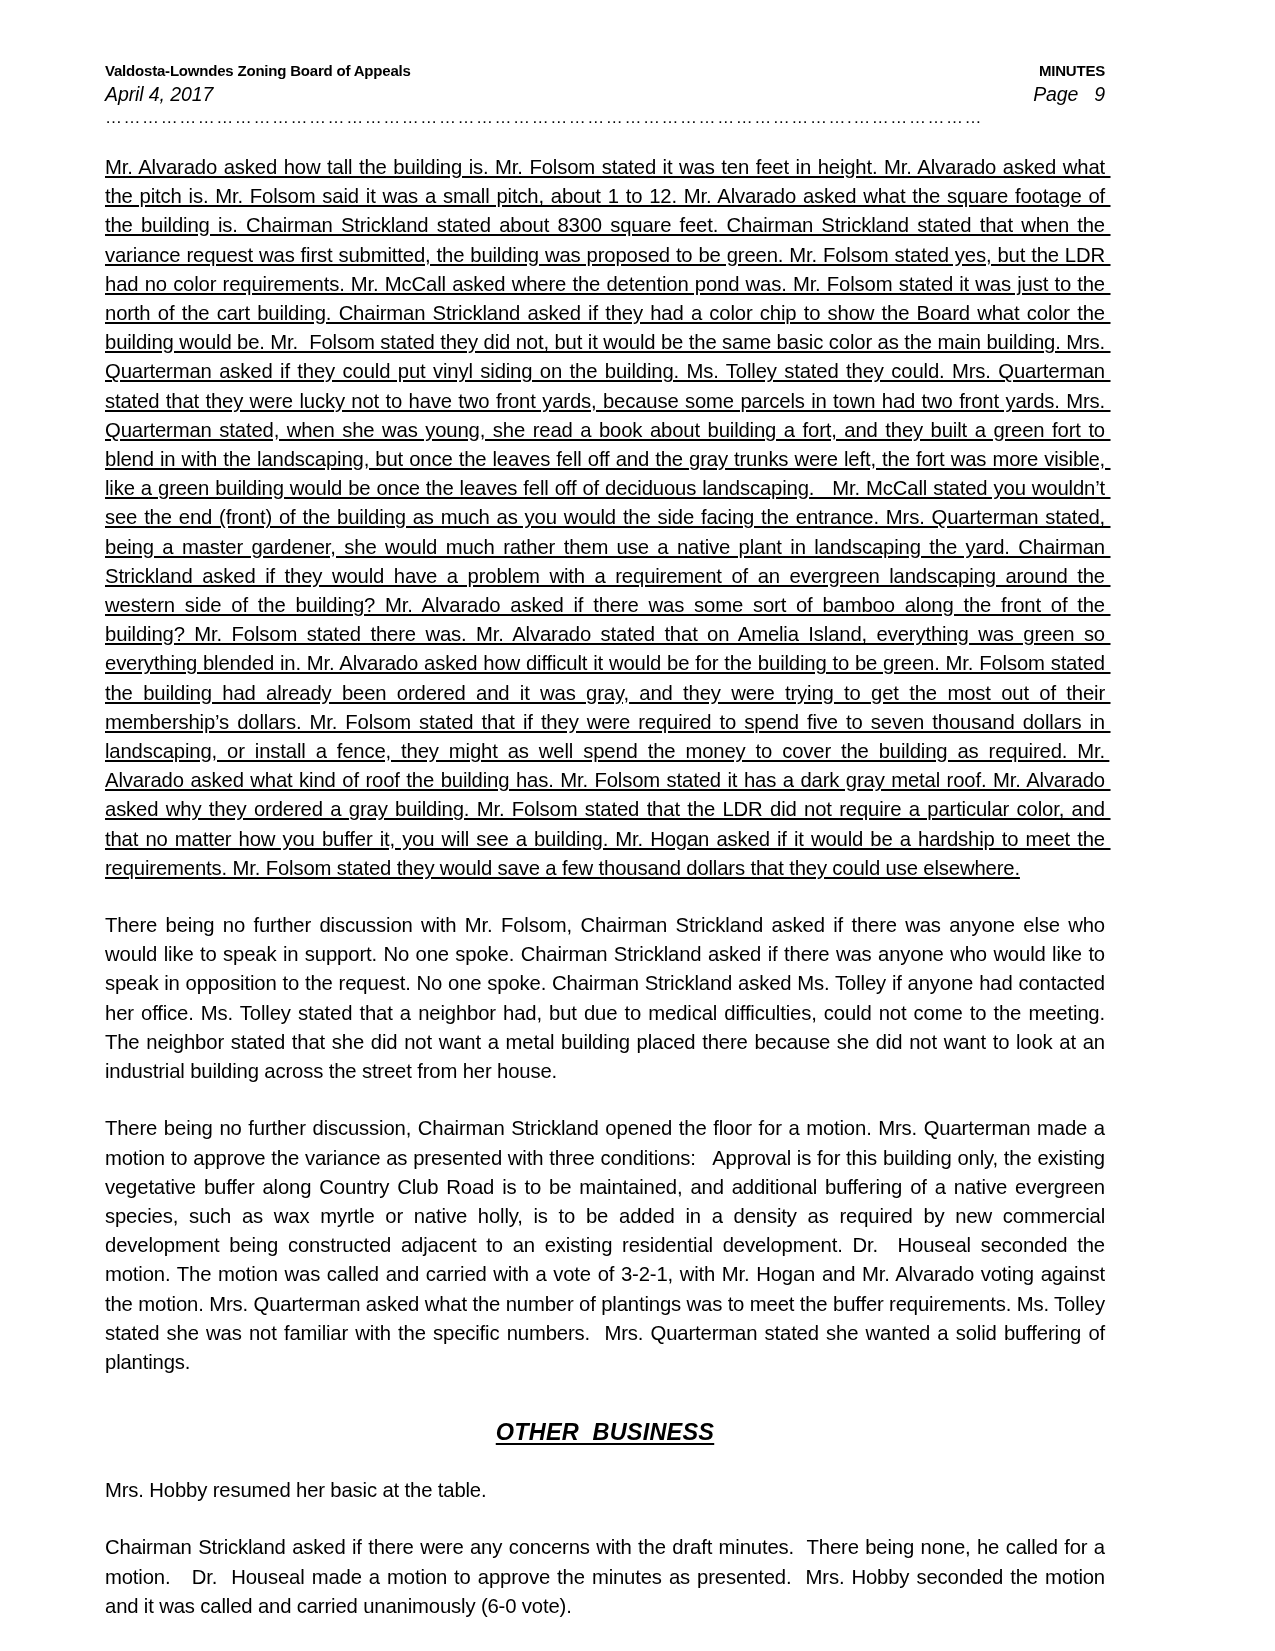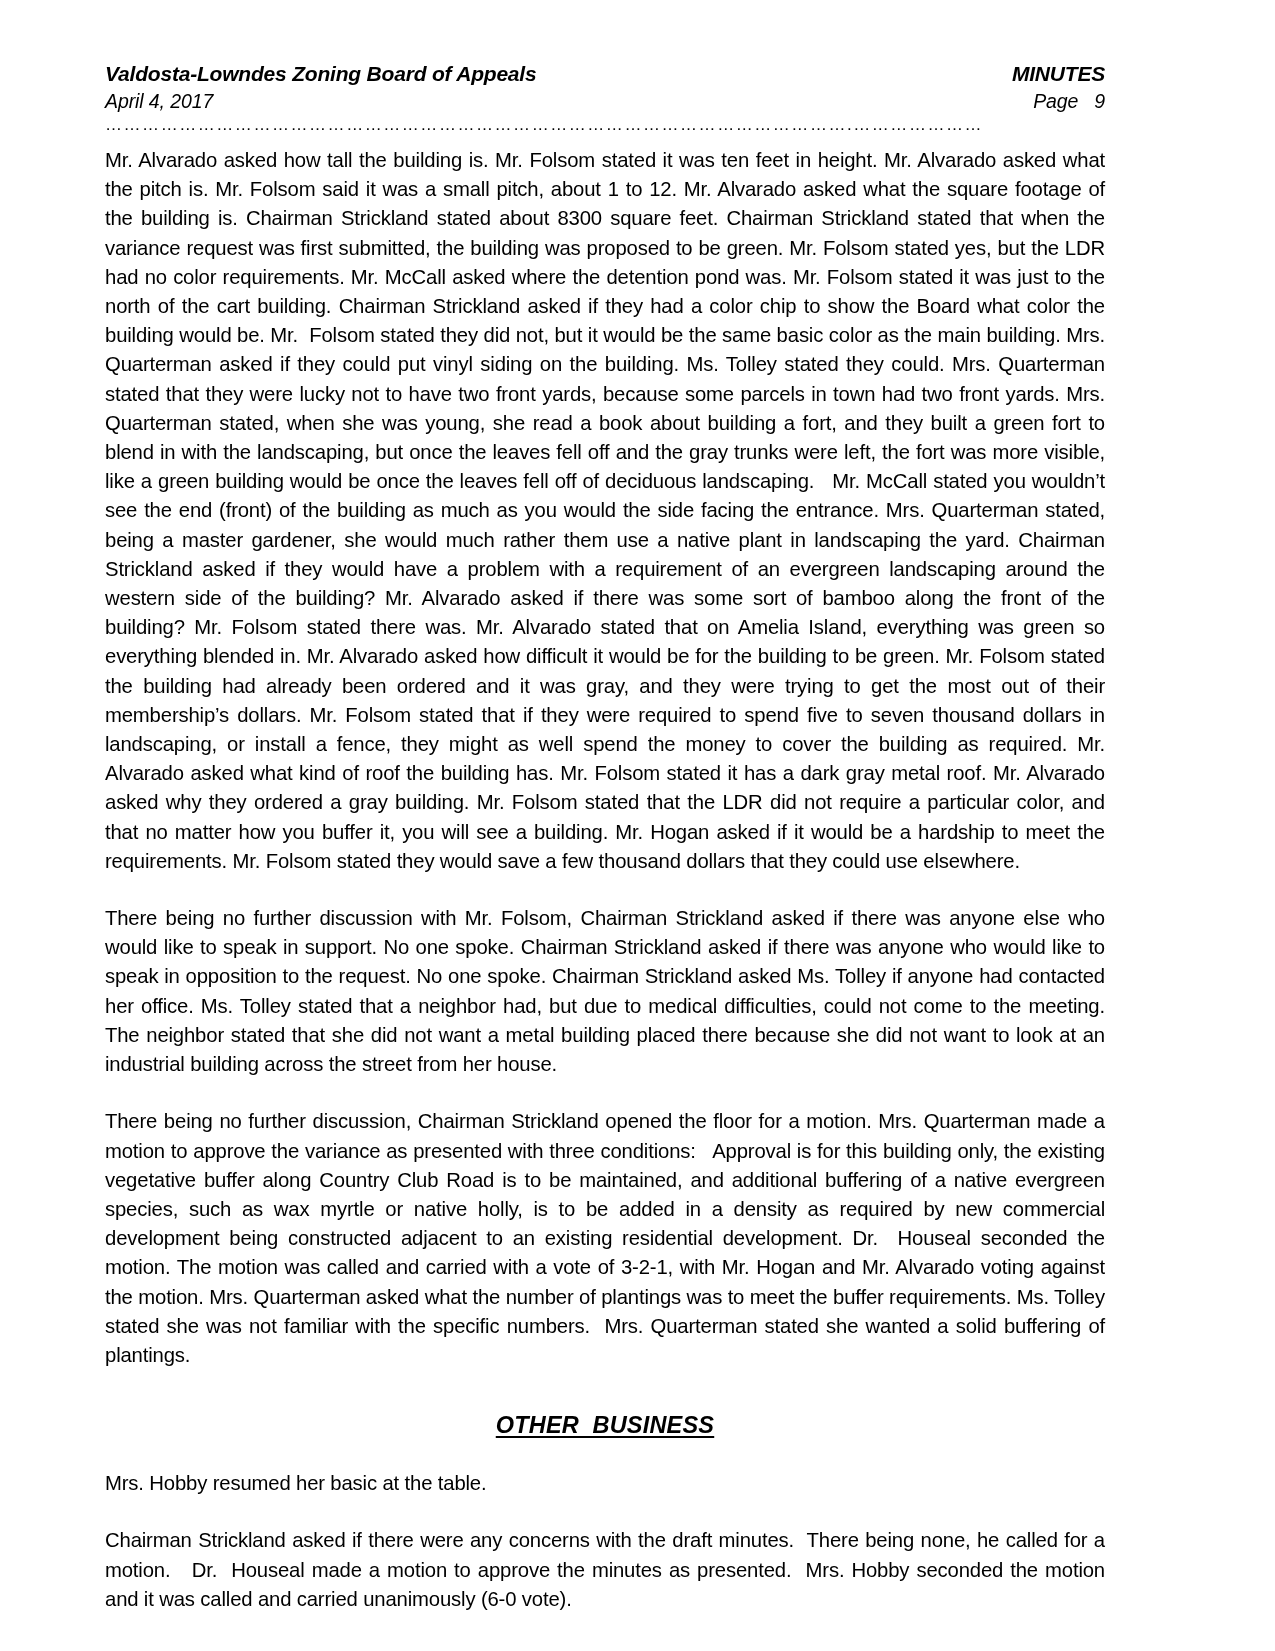--- a/index.html
+++ b/index.html
@@ -33,22 +33,21 @@
     width: 100%;
   }
   .hdr-row {
     display: flex;
     justify-content: space-between;
     align-items: baseline;
     width: 100%;
   }
   .hdr-row-1 {
     font-weight: bold;
-    font-style: italic;
-    font-size: 21px;
+    font-size: 15px;
     letter-spacing: -0.2px;
   }
   .hdr-row-2 {
     font-style: italic;
     font-size: 19.5px;
     margin-top: 4px;
     letter-spacing: -0.1px;
   }
   .hdr-left { white-space: pre; }
   .hdr-right { white-space: pre; }
@@ -73,21 +72,22 @@
     text-align: justify;
     text-justify: inter-word;
     margin: 0;
     white-space: pre-wrap;
     letter-spacing: -0.15px;
   }
   .para + .para {
     margin-top: 28px;
   }
   .first-para {
-    margin-top: 16px;
+    margin-top: 30px;
+    text-decoration: underline;
   }
 
   
   .section-heading {
     text-align: center;
     font-weight: bold;
     font-style: italic;
     font-size: 23.5px;
     margin-top: 42px;
     letter-spacing: 0.2px;

